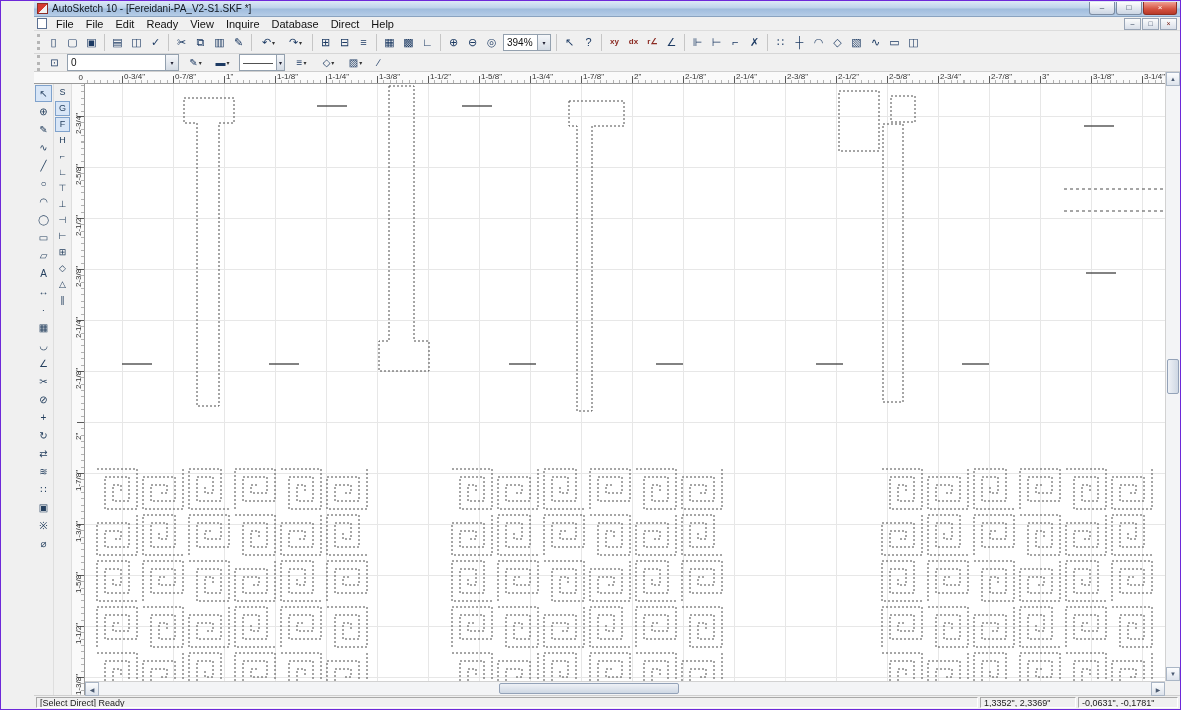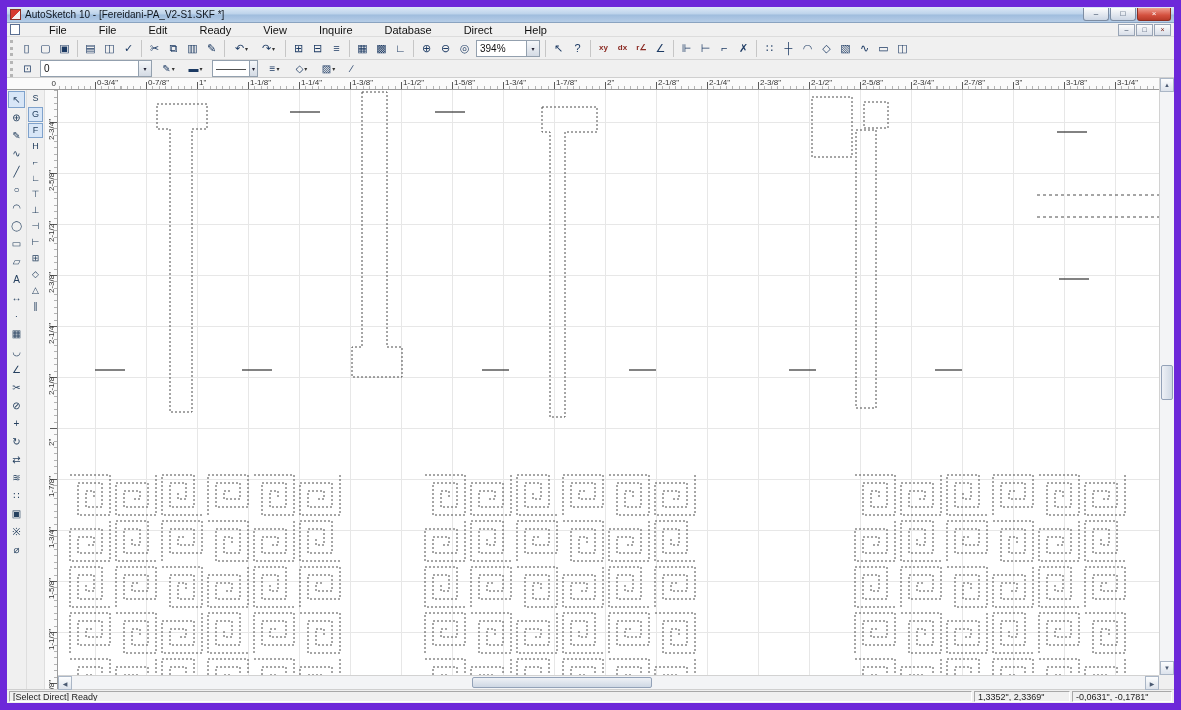--- a/index.html
+++ b/index.html
@@ -1,52 +1,52 @@
 <!DOCTYPE html>
 <html><head>
 <meta charset="utf-8">
 <style>
   *{box-sizing:border-box;margin:0;padding:0;}
   html,body{width:1181px;height:710px;overflow:hidden;}
   body{font-family:"Liberation Sans",sans-serif;background:#9aa7b8;}
-  .window{width:1181px;height:710px;display:flex;flex-direction:column;background:#f0f0f0;border:7px solid #6d28d9;}
+  .window{width:1181px;height:710px;display:flex;flex-direction:column;background:#f0f0f0;border:1px solid #6d28d9;padding-left:33px;}
 
   
   .titlebar{flex:0 0 16px;height:16px;background:linear-gradient(#dde9f7 0%,#bcd2ea 48%,#9fbcdd 52%,#b6cde7 100%);border-bottom:1px solid #8aa3c0;display:flex;align-items:center;padding:0 3px;gap:4px;}
   .app-icon{width:11px;height:11px;flex:0 0 11px;background:linear-gradient(135deg,#d63b30 0 55%,#f3f3f3 55%);border:1px solid #8a2f28;}
   .title{font-size:10px;color:#10161f;white-space:nowrap;}
   .win-btns{margin-left:auto;display:flex;}
   .win-btn{width:26px;height:13px;font-size:8px;line-height:11px;text-align:center;color:#21344f;background:linear-gradient(#fdfdfd,#ccd6e4);border:1px solid #7d8da3;border-top:none;border-radius:0 0 3px 3px;margin-left:1px;}
   .win-btn.close{width:34px;background:linear-gradient(#f0a092,#d4513f 60%,#b83a29);color:#fff;border-color:#8d2f22;}
 
   
   .menubar{flex:0 0 14px;height:14px;display:flex;align-items:center;background:#f0f0f0;border-bottom:1px solid #dcdcdc;padding:0 2px;font-size:11px;color:#111;}
   .menu-doc-icon{width:10px;height:11px;background:#fff;border:1px solid #5a6f92;margin:0 3px 0 1px;flex:0 0 10px;}
   .menu-items{display:flex;align-items:center;height:100%;}
-  .menu-item{padding:0 6px;line-height:14px;white-space:nowrap;margin-left:20px;}
+  .menu-item{padding:0 6px;line-height:14px;white-space:nowrap;}
   .mdi-btns{margin-left:auto;display:flex;gap:1px;padding-right:1px;}
   .mdi-btn{width:17px;height:12px;font-size:7px;line-height:10px;text-align:center;background:linear-gradient(#fcfcfc,#d9dfe9);border:1px solid #98a4b5;color:#2a3a55;}
   .mdi-btn.close{color:#7a1f14;}
 
   
   .toolbar-main{flex:0 0 23px;height:23px;display:flex;align-items:center;background:#f0f0f0;border-bottom:1px solid #d6d6d6;padding:1px 2px;}
   .toolbar-format{flex:0 0 18px;height:18px;display:flex;align-items:center;background:#f0f0f0;border-bottom:1px solid #cfcfcf;padding:0 2px;gap:2px;}
   .grip{width:3px;height:16px;border-left:3px dotted #b5b5b5;margin:0 4px 0 1px;flex:0 0 3px;}
   .tb-btn{height:19px;width:19px;flex:0 0 auto;display:inline-flex;align-items:center;justify-content:center;background:transparent;border:1px solid transparent;font-size:11px;color:#1c3a63;padding:0;}
   .tb-btn.with-dd{width:27px;}
   .tb-btn.sm{height:16px;width:17px;font-size:10px;}
   .tb-btn.sm.with-dd{width:25px;}
   .glyph{display:inline-block;line-height:1;}
   .glyph.small{font-size:8px;font-weight:bold;color:#8b2a22;}
   .dd{font-size:6px;color:#333;margin-left:1px;}
   .tb-sep{width:1px;height:17px;background:#c6c6c6;margin:0 3px;flex:0 0 1px;}
   .combo{display:inline-flex;align-items:center;height:17px;border:1px solid #93a0ae;background:#fff;margin:0 2px;overflow:hidden;}
   .combo-val{flex:1;font-size:10px;padding:0 3px;white-space:nowrap;color:#111;}
   .combo-arrow{width:13px;align-self:stretch;display:flex;align-items:center;justify-content:center;font-size:6px;background:linear-gradient(#f5f7fa,#d4dbe4);border-left:1px solid #93a0ae;color:#223;}
-  .zoom-combo{width:64px;justify-content:space-between;}
+  .zoom-combo{width:48px;justify-content:space-between;}
 
   
   .content{flex:1 1 auto;display:flex;min-height:0;background:#f0f0f0;}
   .left-stack{flex:0 0 51px;width:51px;display:flex;flex-direction:column;}
   .corner{flex:0 0 12px;height:12px;background:#fafafa;border-bottom:1px solid #9a9a9a;font-size:8px;color:#333;display:flex;align-items:flex-end;justify-content:flex-end;padding:0 2px 1px 0;}
   .left-cols{flex:1;display:flex;min-height:0;}
   .toolcol{width:20px;flex:0 0 20px;background:#f0f0f0;border-right:1px solid #dedede;display:flex;flex-direction:column;align-items:center;padding-top:1px;}
   .sidecol{width:18px;flex:0 0 18px;background:#f0f0f0;border-right:1px solid #dedede;display:flex;flex-direction:column;align-items:center;padding-top:1px;}
   .tool-btn{width:17px;height:17px;flex:0 0 17px;display:flex;align-items:center;justify-content:center;font-size:10px;color:#25405f;background:transparent;border:1px solid transparent;padding:0;margin-bottom:1px;}
   .sidecol .tool-btn{width:15px;height:15px;flex:0 0 15px;font-size:9px;}

